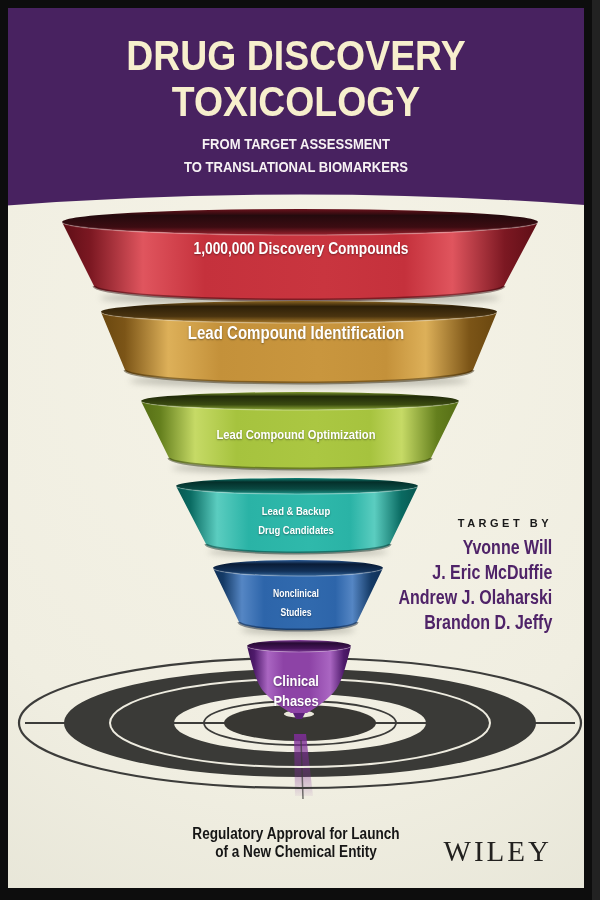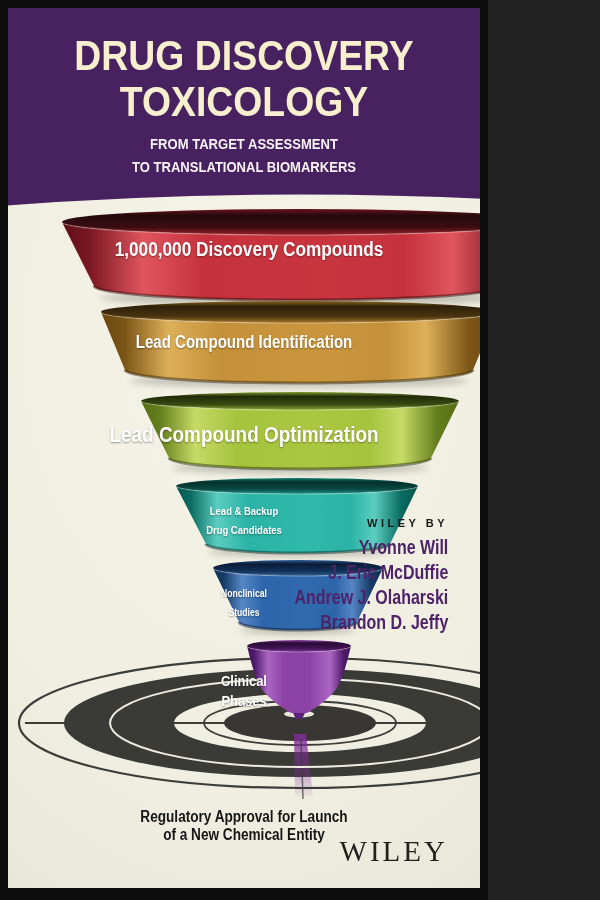--- a/index.html
+++ b/index.html
@@ -1,41 +1,41 @@
 <!DOCTYPE html>
 <html><head>
 <meta charset="utf-8">
 <style>
   html,body{margin:0;padding:0;background:#222;}
   .cover{
-    position:relative;width:488px;height:900px;overflow:hidden;
+    position:relative;width:592px;height:900px;overflow:hidden;
     background:radial-gradient(ellipse 120% 90% at 50% 38%, #f5f3e7 0%, #f0eee1 55%, #e1e0d1 100%);
     font-family:"Liberation Sans",sans-serif;
   }
   .art{position:absolute;left:0;top:0;width:600px;height:900px;}
   .txt{position:absolute;left:0;right:0;text-align:center;}
   .txt span{display:block;}
   .txt span:empty{display:none;}
   #book-title{top:33px;color:#f7efcd;font-size:42px;line-height:46px;font-weight:bold;}
   #book-title span{transform:scaleX(0.89);}
   #book-subtitle{top:132px;color:#f7f2f4;font-size:15px;line-height:23px;font-weight:bold;}
   #book-subtitle span{transform:scaleX(0.87);}
   .stage{color:#ffffff;font-weight:bold;text-shadow:0 1px 2px rgba(0,0,0,.38);}
   .stage span{transform:scaleX(0.86);}
-  #stage-1{top:239px;font-size:20px;line-height:20px;padding-left:10px;}
-  #stage-2{top:332px;font-size:17.5px;line-height:20px;}
-  #stage-3{top:425px;font-size:22px;line-height:20px;}
+  #stage-1{top:239px;font-size:16px;line-height:20px;padding-left:10px;}
+  #stage-2{top:323px;font-size:17.5px;line-height:20px;}
+  #stage-3{top:425px;font-size:13px;line-height:20px;}
   #stage-4{top:502px;font-size:11px;line-height:19px;}
   #stage-5{top:584px;font-size:10px;line-height:19px;}
   #stage-6{top:661px;font-size:15px;line-height:20px;margin-top:10px;}
   .right{left:auto;right:40px;text-align:right;}
   #edited-by{top:517px;font-size:11px;font-weight:bold;letter-spacing:3.5px;color:#191919;}
   #editors{top:535px;font-size:20px;line-height:25px;font-weight:bold;color:#4f2368;}
   #editors span{transform:scaleX(0.8);transform-origin:right center;}
-  #approval{top:808px;font-size:16px;line-height:17.5px;font-weight:bold;color:#161616;}
+  #approval{top:825px;font-size:16px;line-height:17.5px;font-weight:bold;color:#161616;}
   #approval span{transform:scaleX(0.85);}
   #publisher{top:835px;font-family:"Liberation Serif",serif;font-size:29px;letter-spacing:3px;color:#22211f;}
   .frame{position:absolute;left:0;top:0;right:0;bottom:0;pointer-events:none;
     box-shadow:inset 0 0 0 8px #0d0d0d, inset 0 -12px 0 #0d0d0d;}
 </style>
 </head>
 <body>
 
 <div class="cover">
 
@@ -250,21 +250,21 @@
   </div>
   <div class="txt stage" id="stage-5">
     <span>Nonclinical</span>
     <span>Studies</span>
   </div>
   <div class="txt stage" id="stage-6">
     <span>Clinical</span>
     <span>Phases</span>
   </div>
 
-  <div class="txt right" id="edited-by">WILEY BY</div>
+  <div class="txt right" id="edited-by">TARGET BY</div>
   <div class="txt right" id="editors">
     <span>Yvonne Will</span>
     <span>J. Eric McDuffie</span>
     <span>Andrew J. Olaharski</span>
     <span>Brandon D. Jeffy</span>
   </div>
 
   <div class="txt" id="approval">
     <span>Regulatory Approval for Launch</span>
     <span>of a New Chemical Entity</span>

